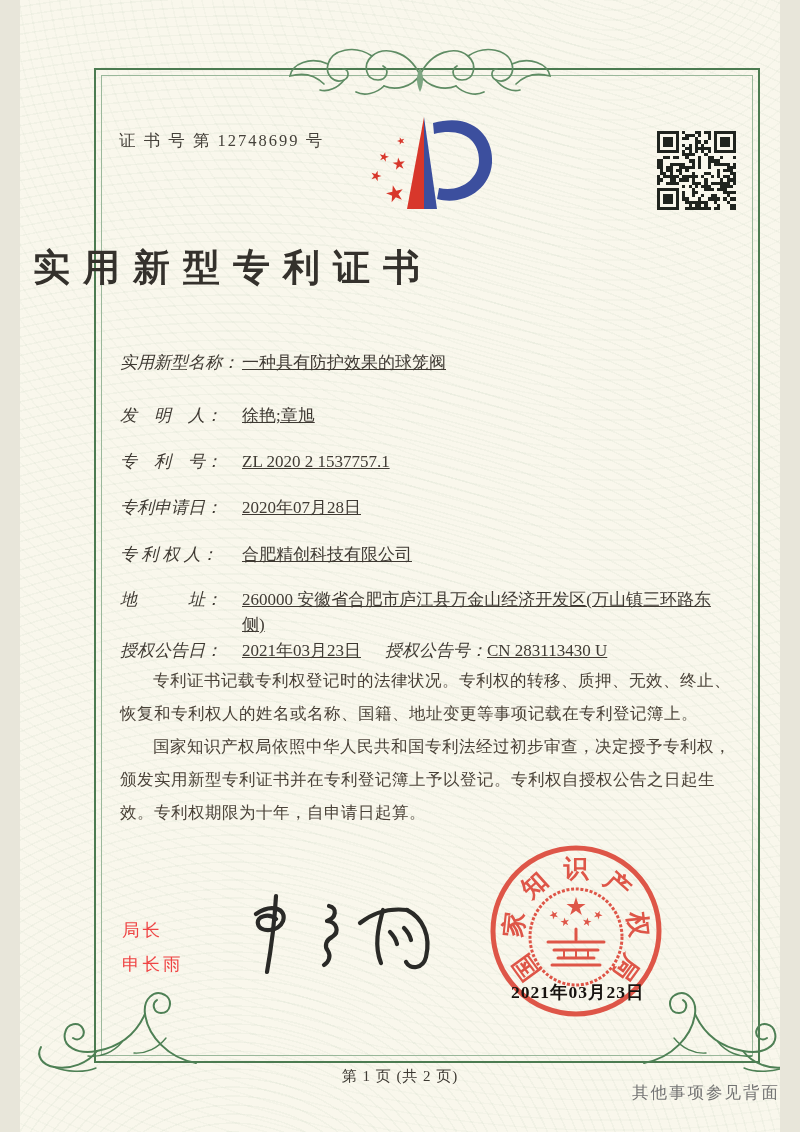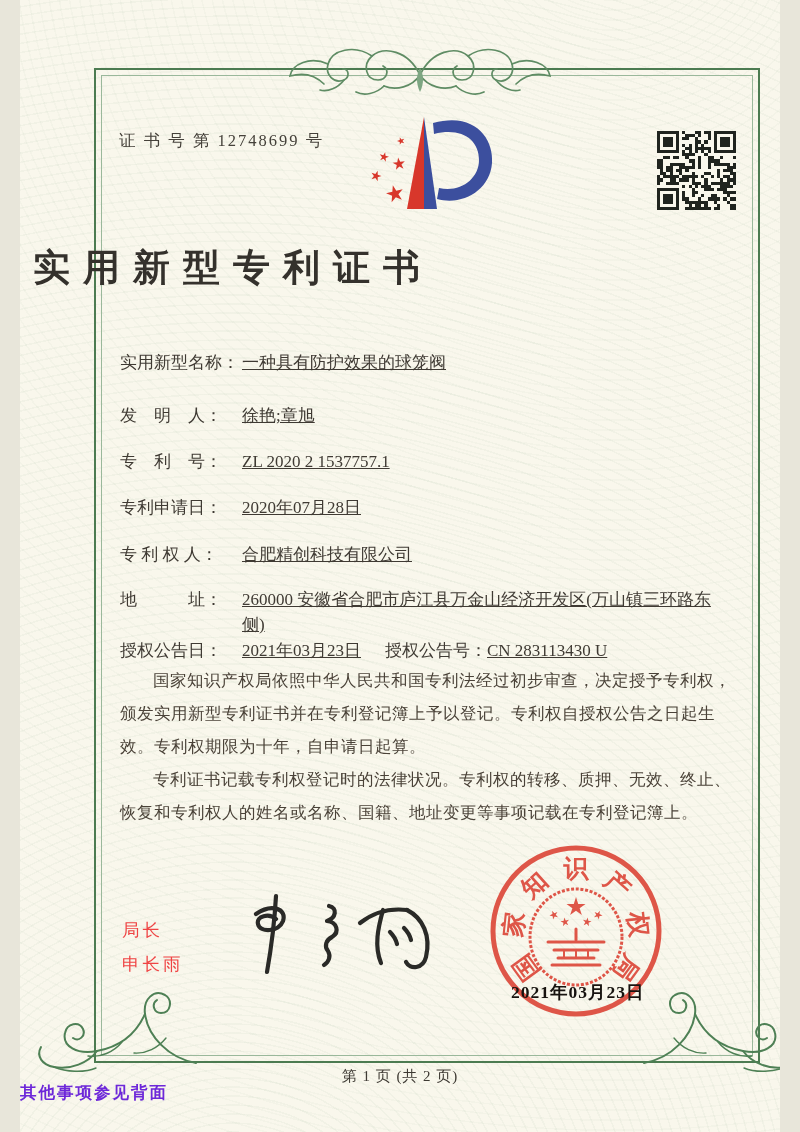--- a/index.html
+++ b/index.html
@@ -25,41 +25,41 @@
   .cert-no{position:absolute;left:99px;top:130px;font-size:16.5px;letter-spacing:2px;color:#45413a;}
   .logo{position:absolute;left:331px;top:107px;}
   .qr{position:absolute;left:637px;top:131px;}
   
   .title{position:absolute;left:0;right:0;top:243px;text-align:left;
     font-size:37px;font-weight:600;letter-spacing:13px;text-indent:13px;color:#34312c;}
   
   .fields{position:absolute;left:100px;top:350px;width:614px;font-size:17px;}
   .frow{position:absolute;left:0;display:flex;line-height:25px;}
   .r0{top:0px}.r1{top:53px}.r2{top:99px}.r3{top:145px}.r4{top:192px}.r5{top:237px}.r6{top:288px}
-  .flabel{flex:0 0 122px;white-space:pre;color:#3f3a33;}
+  .flabel{flex:0 0 122px;white-space:pre;color:#3f3a33;font-style:italic;}
   .fvalue{color:#3f3a33;text-decoration:underline;}
   .addr .fvalue{width:478px;}
   .pairgap{margin-left:24px;}
   
   .notice{position:absolute;left:100px;top:664px;width:612px;}
   .notice p{margin:0;font-size:16.5px;line-height:33px;text-indent:2em;
     color:#4a4238;letter-spacing:.5px;}
   
   .officer{position:absolute;left:102px;top:913px;font-size:17.5px;color:#ef4444;}
   .officer div{letter-spacing:3px;line-height:34px;}
   .signature{position:absolute;left:212px;top:880px;}
   
   .seal{position:absolute;left:466px;top:841px;opacity:.93;}
   .seal-date{position:absolute;left:491px;top:980px;font-size:17.5px;font-weight:700;
     letter-spacing:1px;color:#17130f;}
   
   .page-num{position:absolute;left:0;right:0;top:1035px;text-align:center;
     font-size:15px;letter-spacing:1px;color:#3e3a33;margin-top:32px;}
-  .back-note{position:absolute;left:0;right:0;top:1082px;text-align:left;
-    font-size:16.5px;letter-spacing:2px;color:#6d28d9;font-weight:bold;}
+  .back-note{position:absolute;left:0;right:0;top:1082px;text-align:right;
+    font-size:16.5px;letter-spacing:2px;color:#737373;}
 </style>
 </head>
 <body>
 
 <div class="page">
 
   <div class="frame-outer"></div>
   <div class="frame-inner"></div>
 
   <svg class="ornament" style="left:260px;top:42px" width="280" height="58" viewBox="0 0 280 58">
@@ -471,22 +471,22 @@
     </div>
     <div class="frow r6">
       <span class="flabel">授权公告日：</span>
       <span class="fvalue">2021年03月23日</span>
       <span class="flabel pairgap" style="flex-basis:auto">授权公告号：</span>
       <span class="fvalue">CN 283113430 U</span>
     </div>
   </div>
 
   <div class="notice">
+    <p>专利证书记载专利权登记时的法律状况。专利权的转移、质押、无效、终止、恢复和专利权人的姓名或名称、国籍、地址变更等事项记载在专利登记簿上。</p>
     <p>国家知识产权局依照中华人民共和国专利法经过初步审查，决定授予专利权，颁发实用新型专利证书并在专利登记簿上予以登记。专利权自授权公告之日起生效。专利权期限为十年，自申请日起算。</p>
-    <p>专利证书记载专利权登记时的法律状况。专利权的转移、质押、无效、终止、恢复和专利权人的姓名或名称、国籍、地址变更等事项记载在专利登记簿上。</p>
   </div>
 
   <div class="officer">
     <div>局长</div>
     <div>申长雨</div>
   </div>
 
   <svg class="signature" width="220" height="108" viewBox="0 0 220 108">
     <g stroke="#2a2a27" fill="none" stroke-width="4.2" stroke-linecap="round" stroke-linejoin="round">
       <path d="M44,16 C43,34 41,58 35,92"></path>

